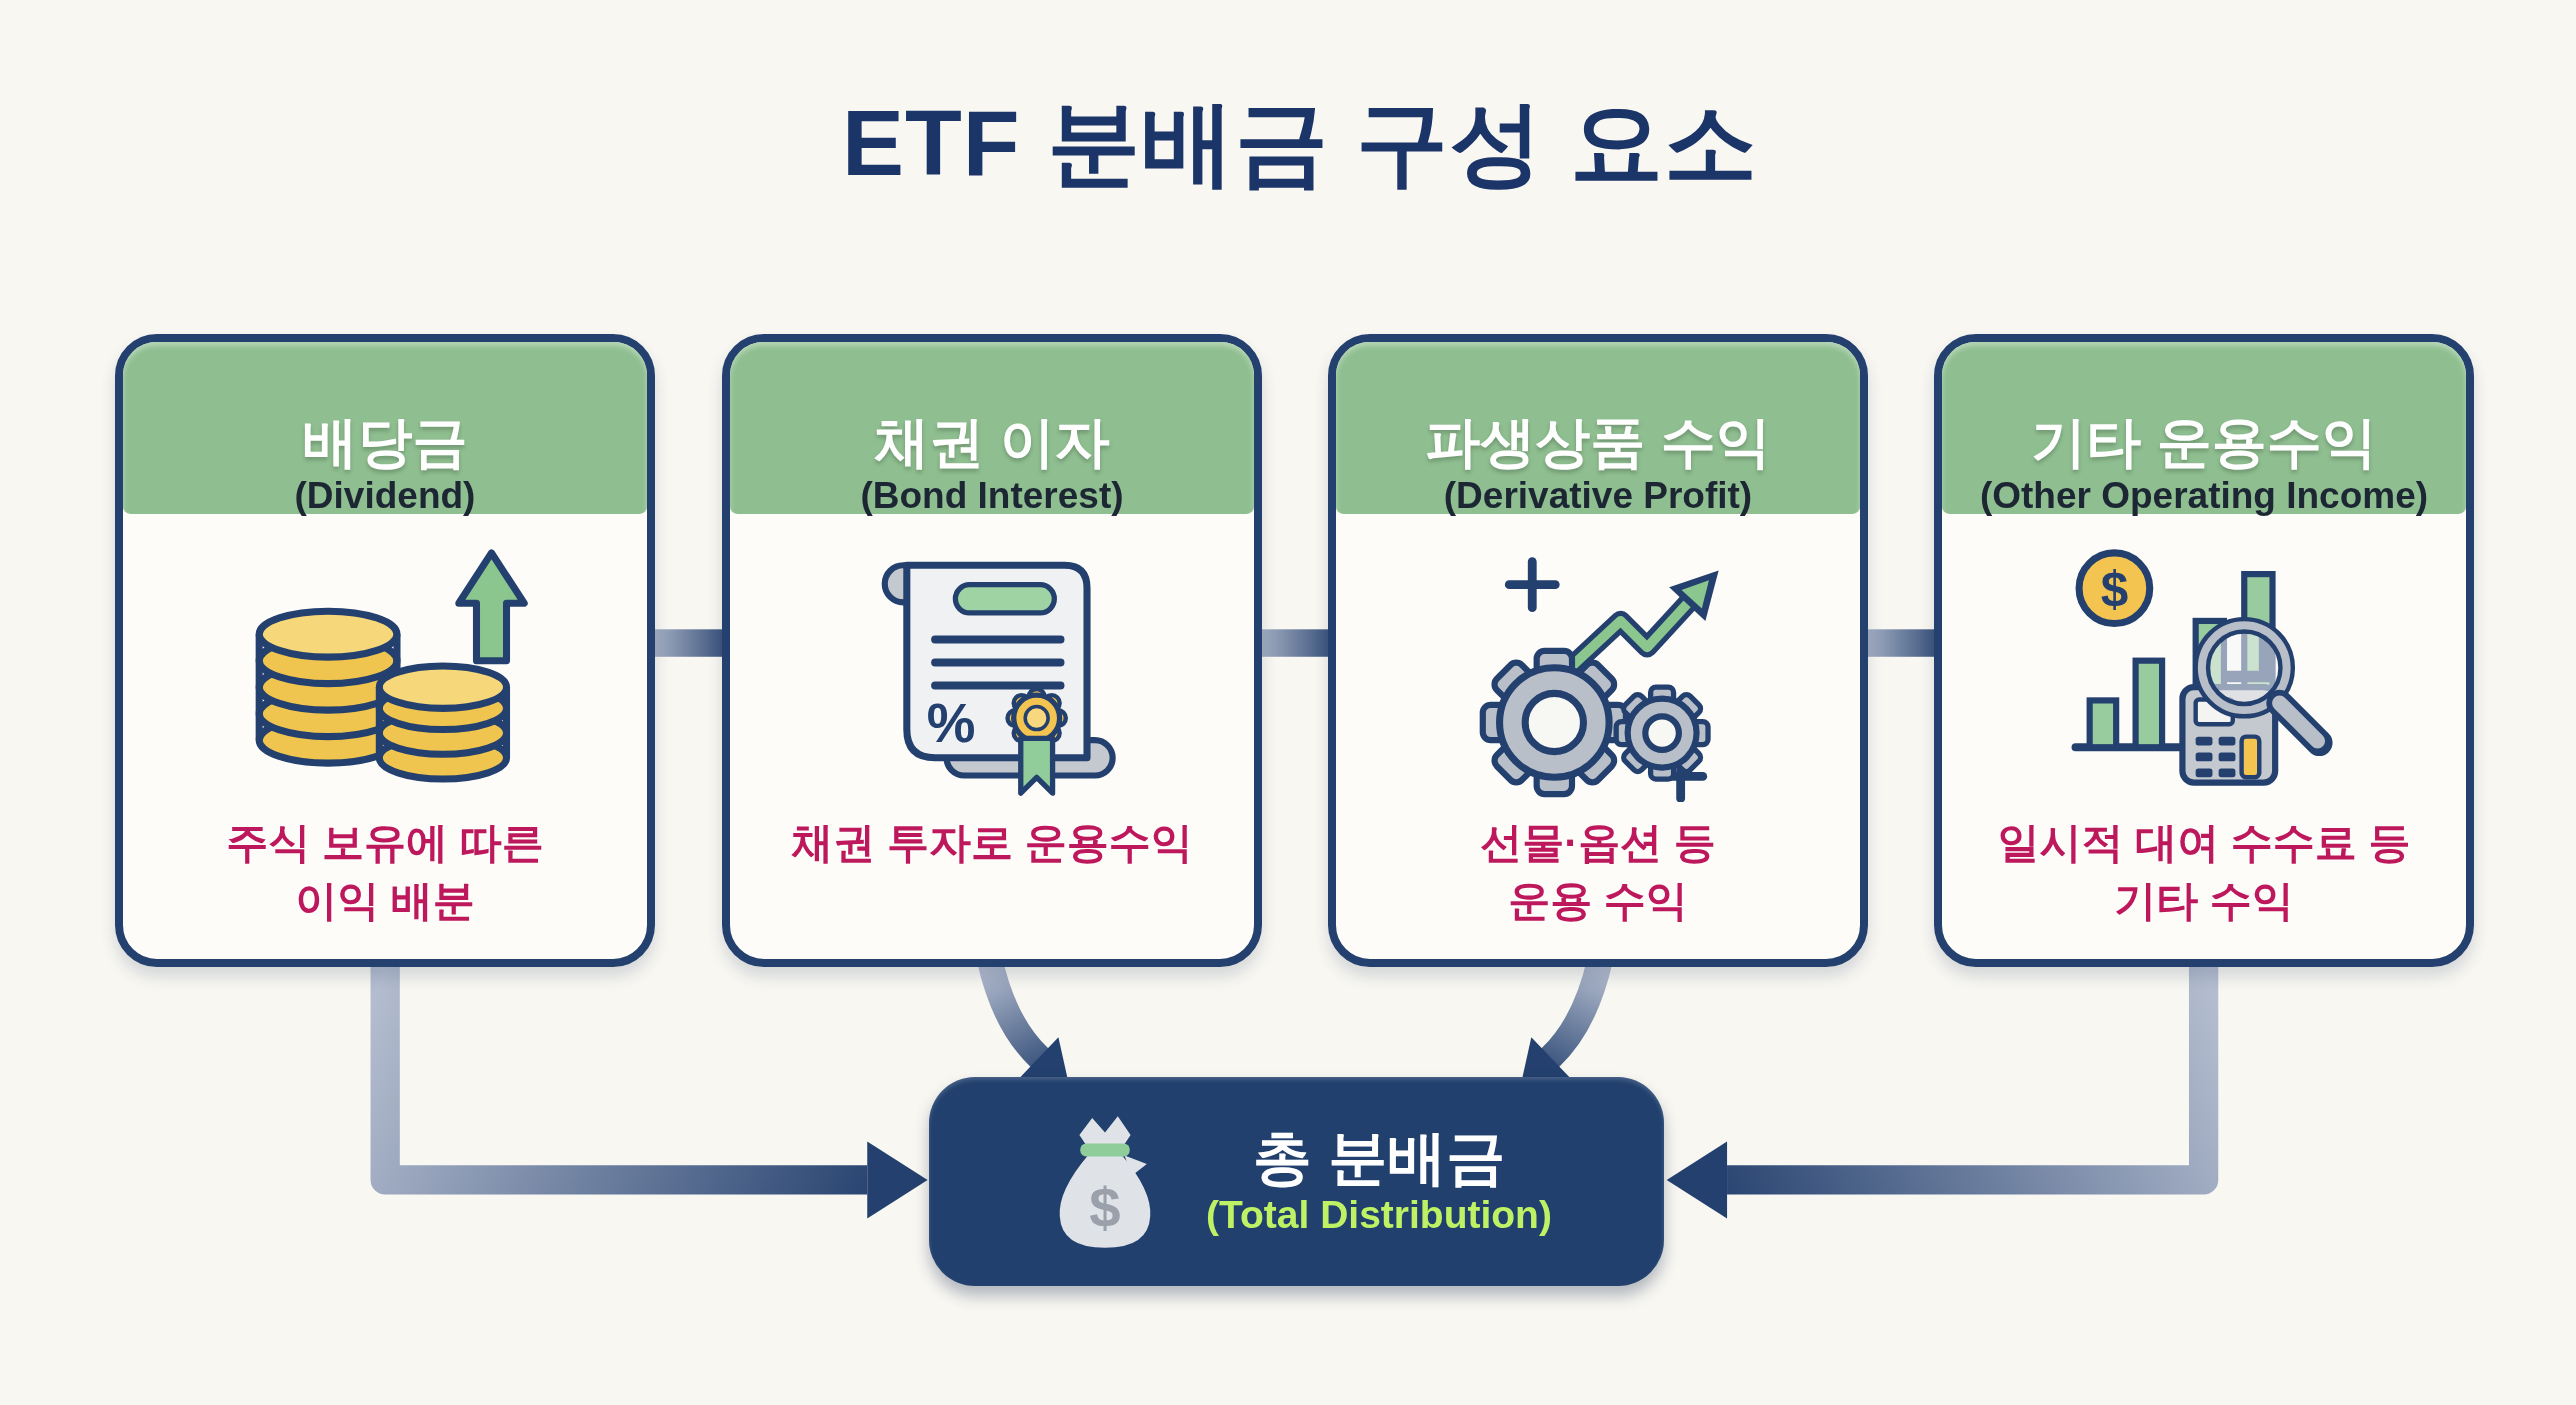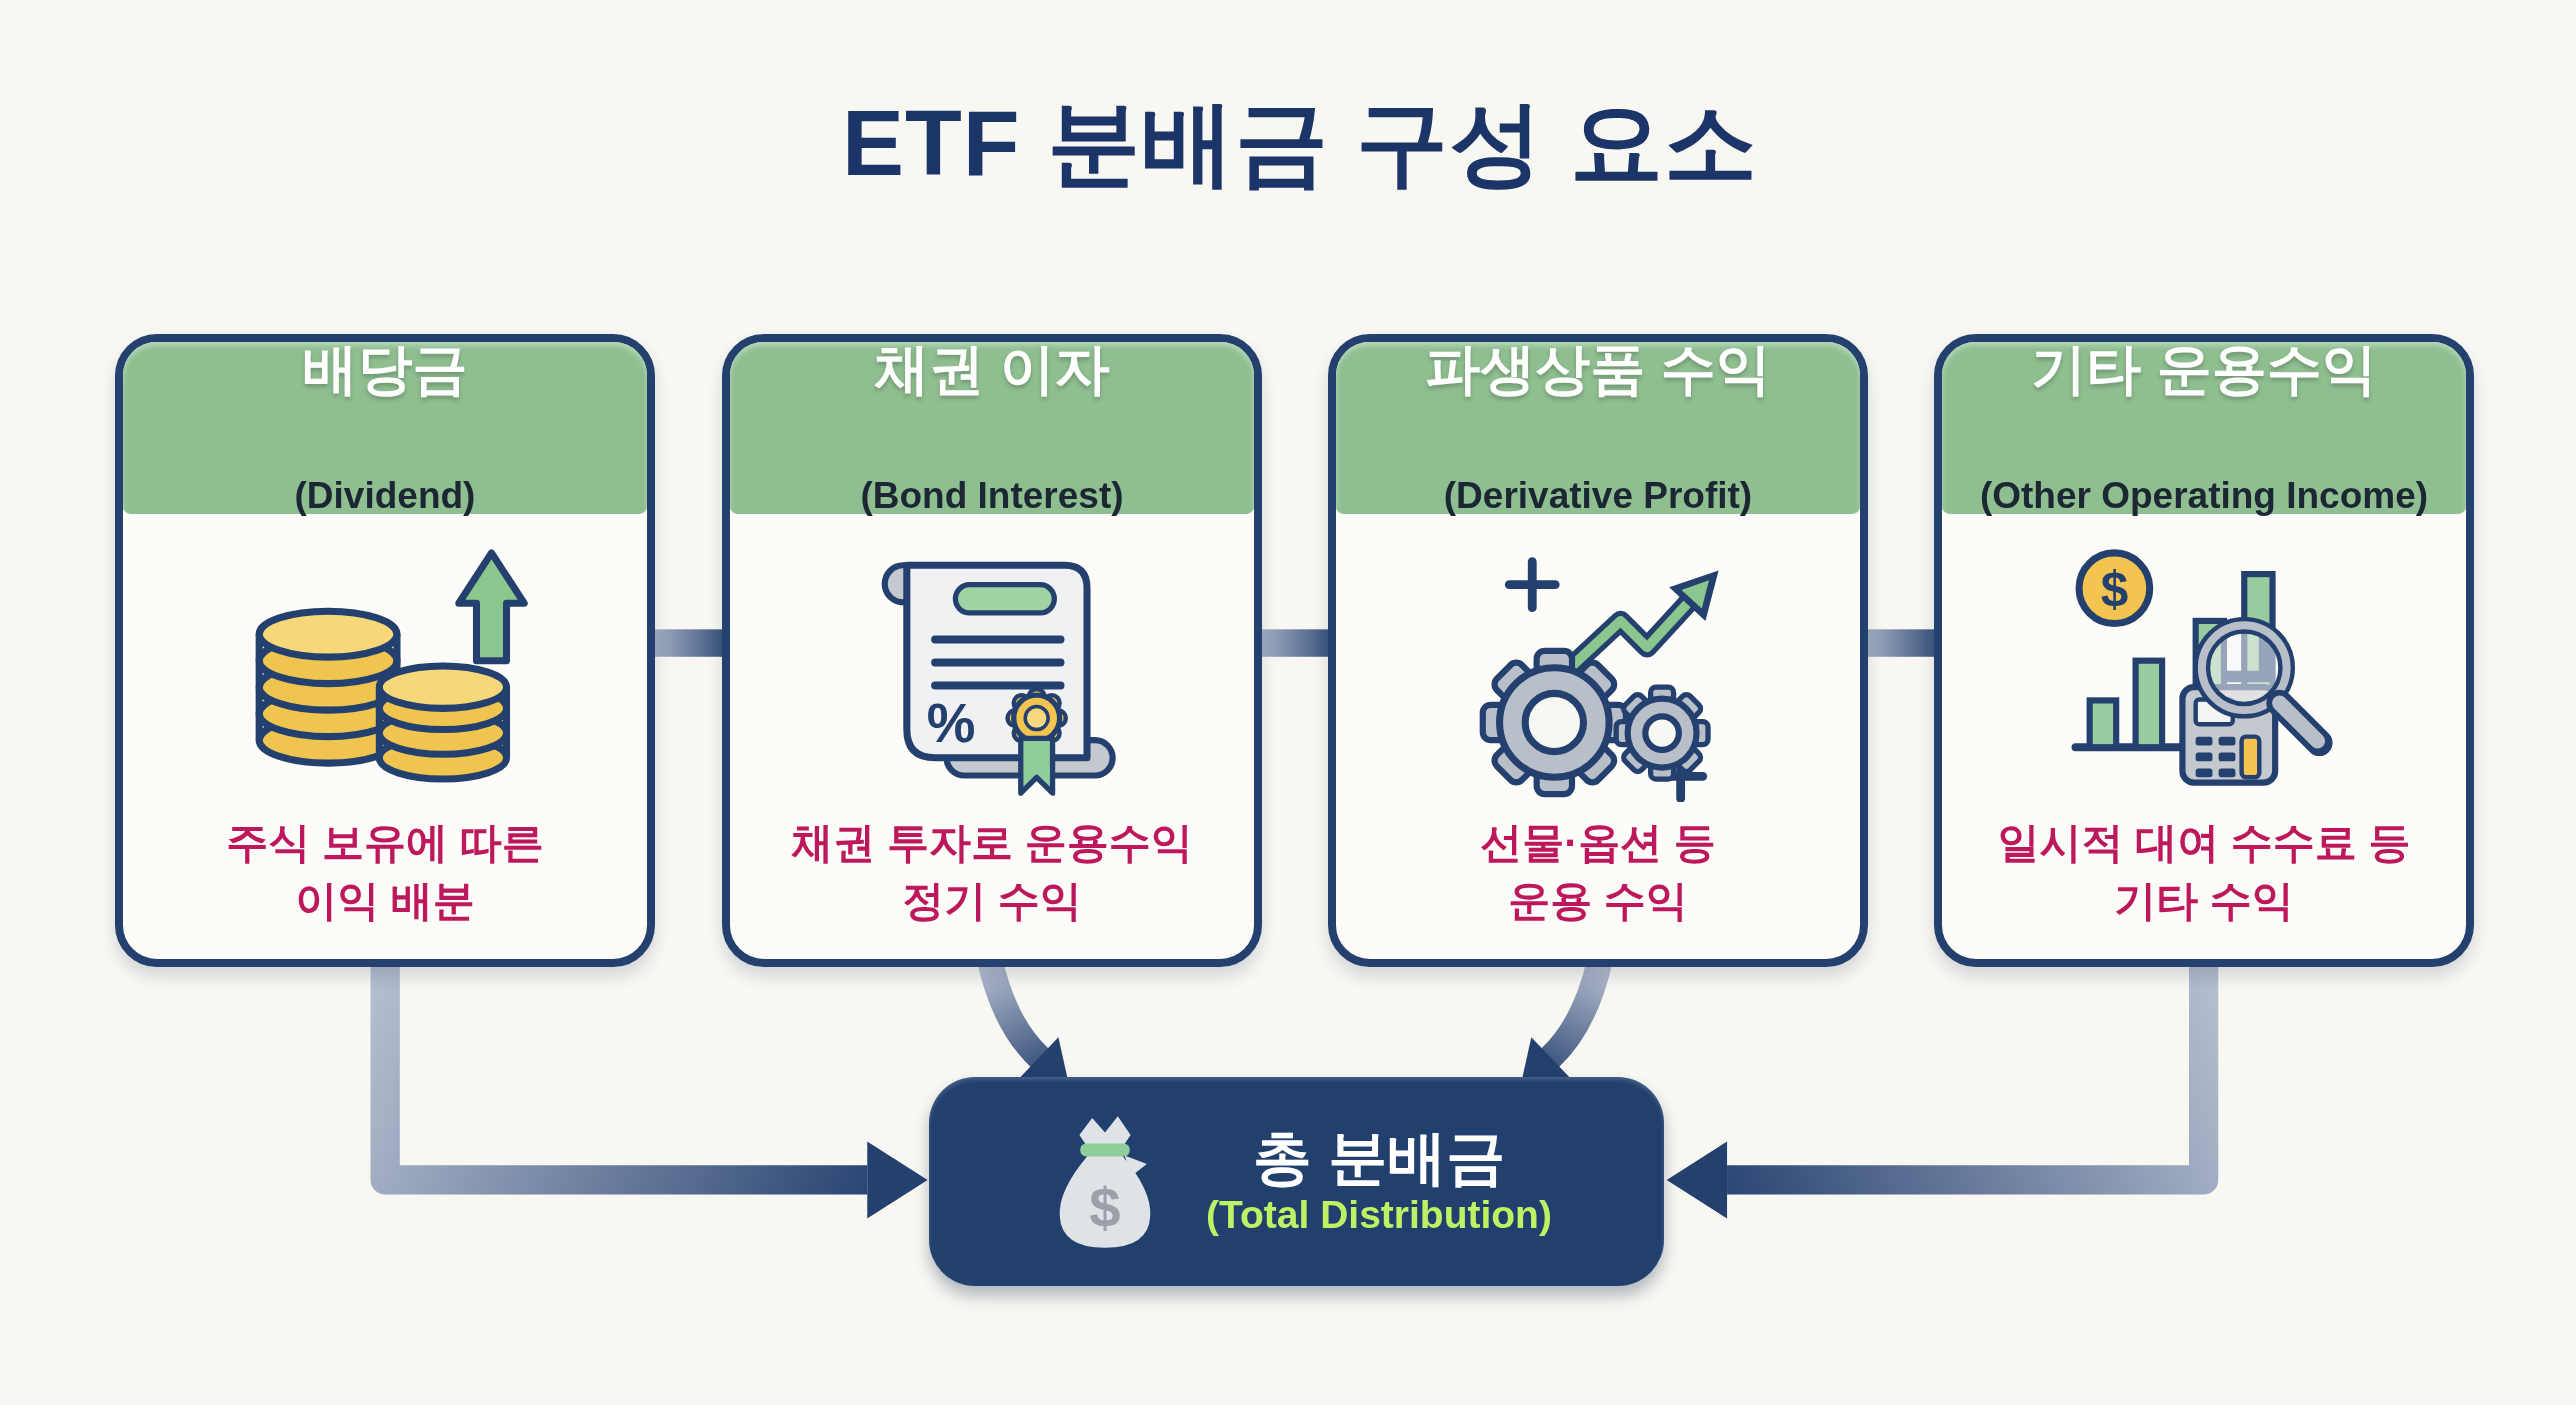--- a/index.html
+++ b/index.html
@@ -17,21 +17,21 @@
   .card{
     position:absolute; top:334px; width:540px; height:633px; box-sizing:border-box;
     background:#fdfcf9; border:8.2px solid #24406e; border-radius:42px;
     box-shadow:0 9.1px 14.6px rgba(30,50,90,0.16);
     display:flex; flex-direction:column; align-items:center; z-index:2;
   }
   .card-header{
     width:100%; height:172px; flex:none;
     background:#8fbf90; border-radius:33px 33px 7.3px 7.3px;
     box-shadow:inset 0 3.7px 5.5px rgba(255,255,255,0.35);
-    display:flex; flex-direction:column; align-items:center; justify-content:space-between; gap:7.3px;
+    display:flex; flex-direction:column; align-items:center; justify-content:flex-end; gap:7.3px;
   }
   .card-title-ko{
     font-size:55px; font-weight:800; color:#ffffff;
     text-shadow:0 2.7px 4.6px rgba(0,0,0,0.22); line-height:1;
   }
   .card-title-en{
     font-size:37px; font-weight:700; color:#1c2733; line-height:1; white-space:nowrap;
   }
   .card-icon{
     height:285px; flex:none; display:flex; align-items:center; justify-content:center;
@@ -179,21 +179,20 @@
               <circle cx="193" cy="188" r="9"></circle>
           </g>
           <circle cx="210" cy="205" r="26" fill="#f4c451" stroke="#24406e" stroke-width="6"></circle>
           <circle cx="210" cy="205" r="13" fill="#f7d87e" stroke="#24406e" stroke-width="4"></circle>
           <polygon points="192,228 228,228 228,290 210,272 192,290" fill="#90cd9a" stroke="#24406e" stroke-width="6" stroke-linejoin="round"></polygon>
         </g>
       </svg>
     </div>
     <div class="card-desc">
       <div>채권 투자로 운용수익</div>
-      <div>정기 수익</div>
     </div>
   </div>
 
   <div class="card" style="left:1328px">
     <div class="card-header">
       <div class="card-title-ko">파생상품 수익</div>
       <div class="card-title-en">(Derivative Profit)</div>
     </div>
     <div class="card-icon">
       <svg width="293" height="265" viewBox="0 0 320 300">

